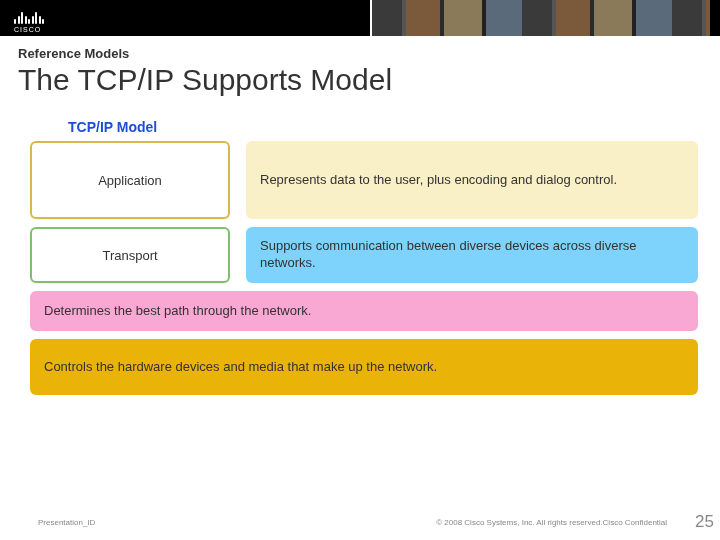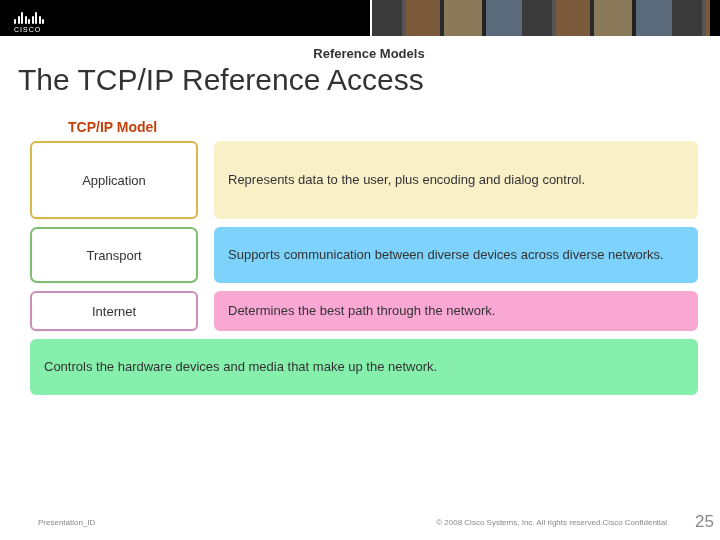--- a/index.html
+++ b/index.html
@@ -54,45 +54,44 @@
     border-left: 2px solid #fff;
   }
   .header {
     padding: 10px 0 4px 18px;
   }
   .pre-title {
     font-size: 13px;
     font-weight: bold;
     color: #333;
     margin-bottom: 2px;
-    text-align: center;
   }
   .title {
     font-size: 30px;
     font-weight: normal;
     color: #333;
   }
   .diagram {
     margin: 18px 22px 0 30px;
   }
   .model-title {
     font-size: 14px;
     font-weight: bold;
-    color: #c2410c;
+    color: #1d4ed8;
     margin-left: 38px;
     margin-bottom: 6px;
   }
   .row {
     display: flex;
     gap: 16px;
     margin-bottom: 8px;
     align-items: stretch;
   }
   .layer-box {
-    width: 168px;
+    width: 200px;
     background: #fff;
     border: 2px solid;
     border-radius: 6px;
     display: flex;
     align-items: center;
     justify-content: center;
     font-size: 13px;
     color: #333;
     box-shadow: 0 1px 2px rgba(0,0,0,0.05);
     padding: 6px 4px;
@@ -105,30 +104,30 @@
     color: #333;
     display: flex;
     align-items: center;
     line-height: 1.3;
   }
   .r0 .layer-box { border-color: #d9b84a; }
   .r0 .desc-box  { background: #faf0c7; min-height: 78px; }
   .r0 { align-items: stretch; }
   .r0 .layer-box { min-height: 78px; }
 
-  .r1 .layer-box { border-color: #7fbf6f; border-radius: 7px; }
+  .r1 .layer-box { border-color: #7fbf6f; }
   .r1 .desc-box  { background: #7dd3fc; min-height: 56px; }
   .r1 .layer-box { min-height: 56px; }
 
   .r2 .layer-box { border-color: #c98fb8; }
   .r2 .desc-box  { background: #f9a8d4; min-height: 40px; }
   .r2 .layer-box { min-height: 40px; }
 
   .r3 .layer-box { border-color: #9fa4aa; }
-  .r3 .desc-box  { background: #86efac; min-height: 56px; }
+  .r3 .desc-box  { background: #eab308; min-height: 56px; }
   .r3 .layer-box { min-height: 56px; }
 
   .footer {
     position: absolute;
     bottom: 8px;
     left: 16px;
     width: 100%;
     display: flex;
     align-items: center;
     font-size: 8px;
@@ -156,36 +155,35 @@
         <div class="bar b8"></div>
         <div class="bar b9"></div>
     </div>
     <div class="cisco-text">CISCO</div>
   </div>
   <div class="photostrip"></div>
 </div>
 
 <div class="header">
   <div class="pre-title">Reference Models</div>
-  <div class="title">The TCP/IP Reference Access</div>
+  <div class="title">The TCP/IP Supports Model</div>
 </div>
 
 <div class="diagram">
   <div class="model-title">TCP/IP Model</div>
 
   <div class="row r0">
     <div class="layer-box">Application</div>
     <div class="desc-box">Represents data to the user, plus encoding and dialog control.</div>
   </div>
   <div class="row r1">
     <div class="layer-box">Transport</div>
     <div class="desc-box">Supports communication between diverse devices across diverse networks.</div>
   </div>
   <div class="row r2">
-    <div class="layer-box">Internet</div>
     <div class="desc-box">Determines the best path through the network.</div>
   </div>
   <div class="row r3">
     <div class="desc-box">Controls the hardware devices and media that make up the network.</div>
   </div>
 </div>
 
 <div class="footer">
   <span class="pid">Presentation_ID</span>
   <span class="copy">© 2008 Cisco Systems, Inc. All rights reserved.</span>

